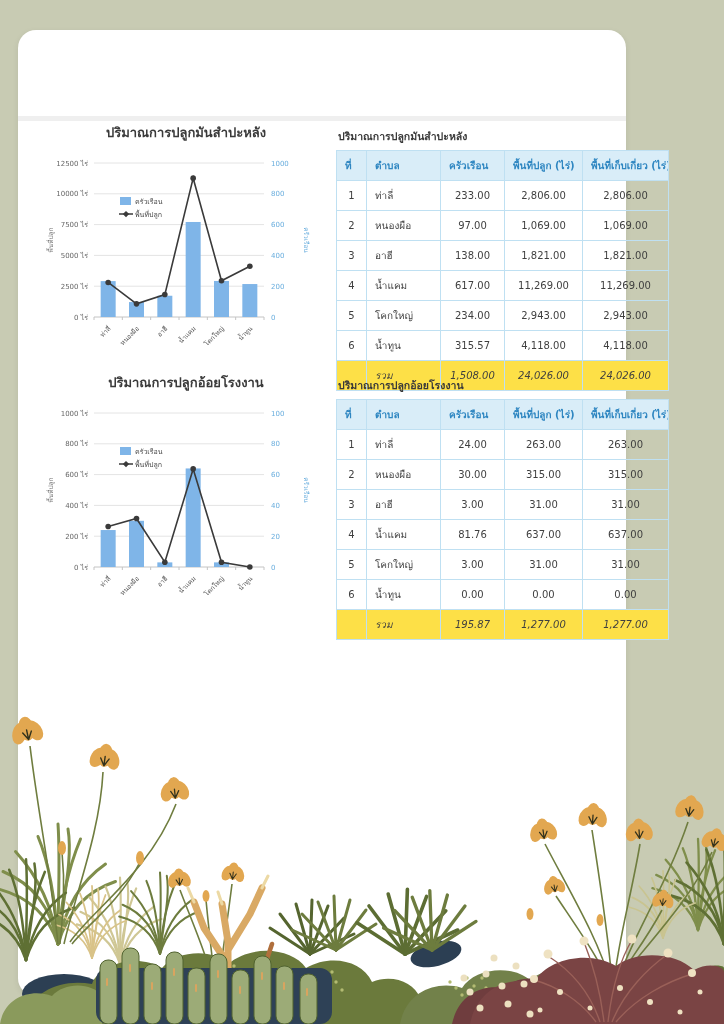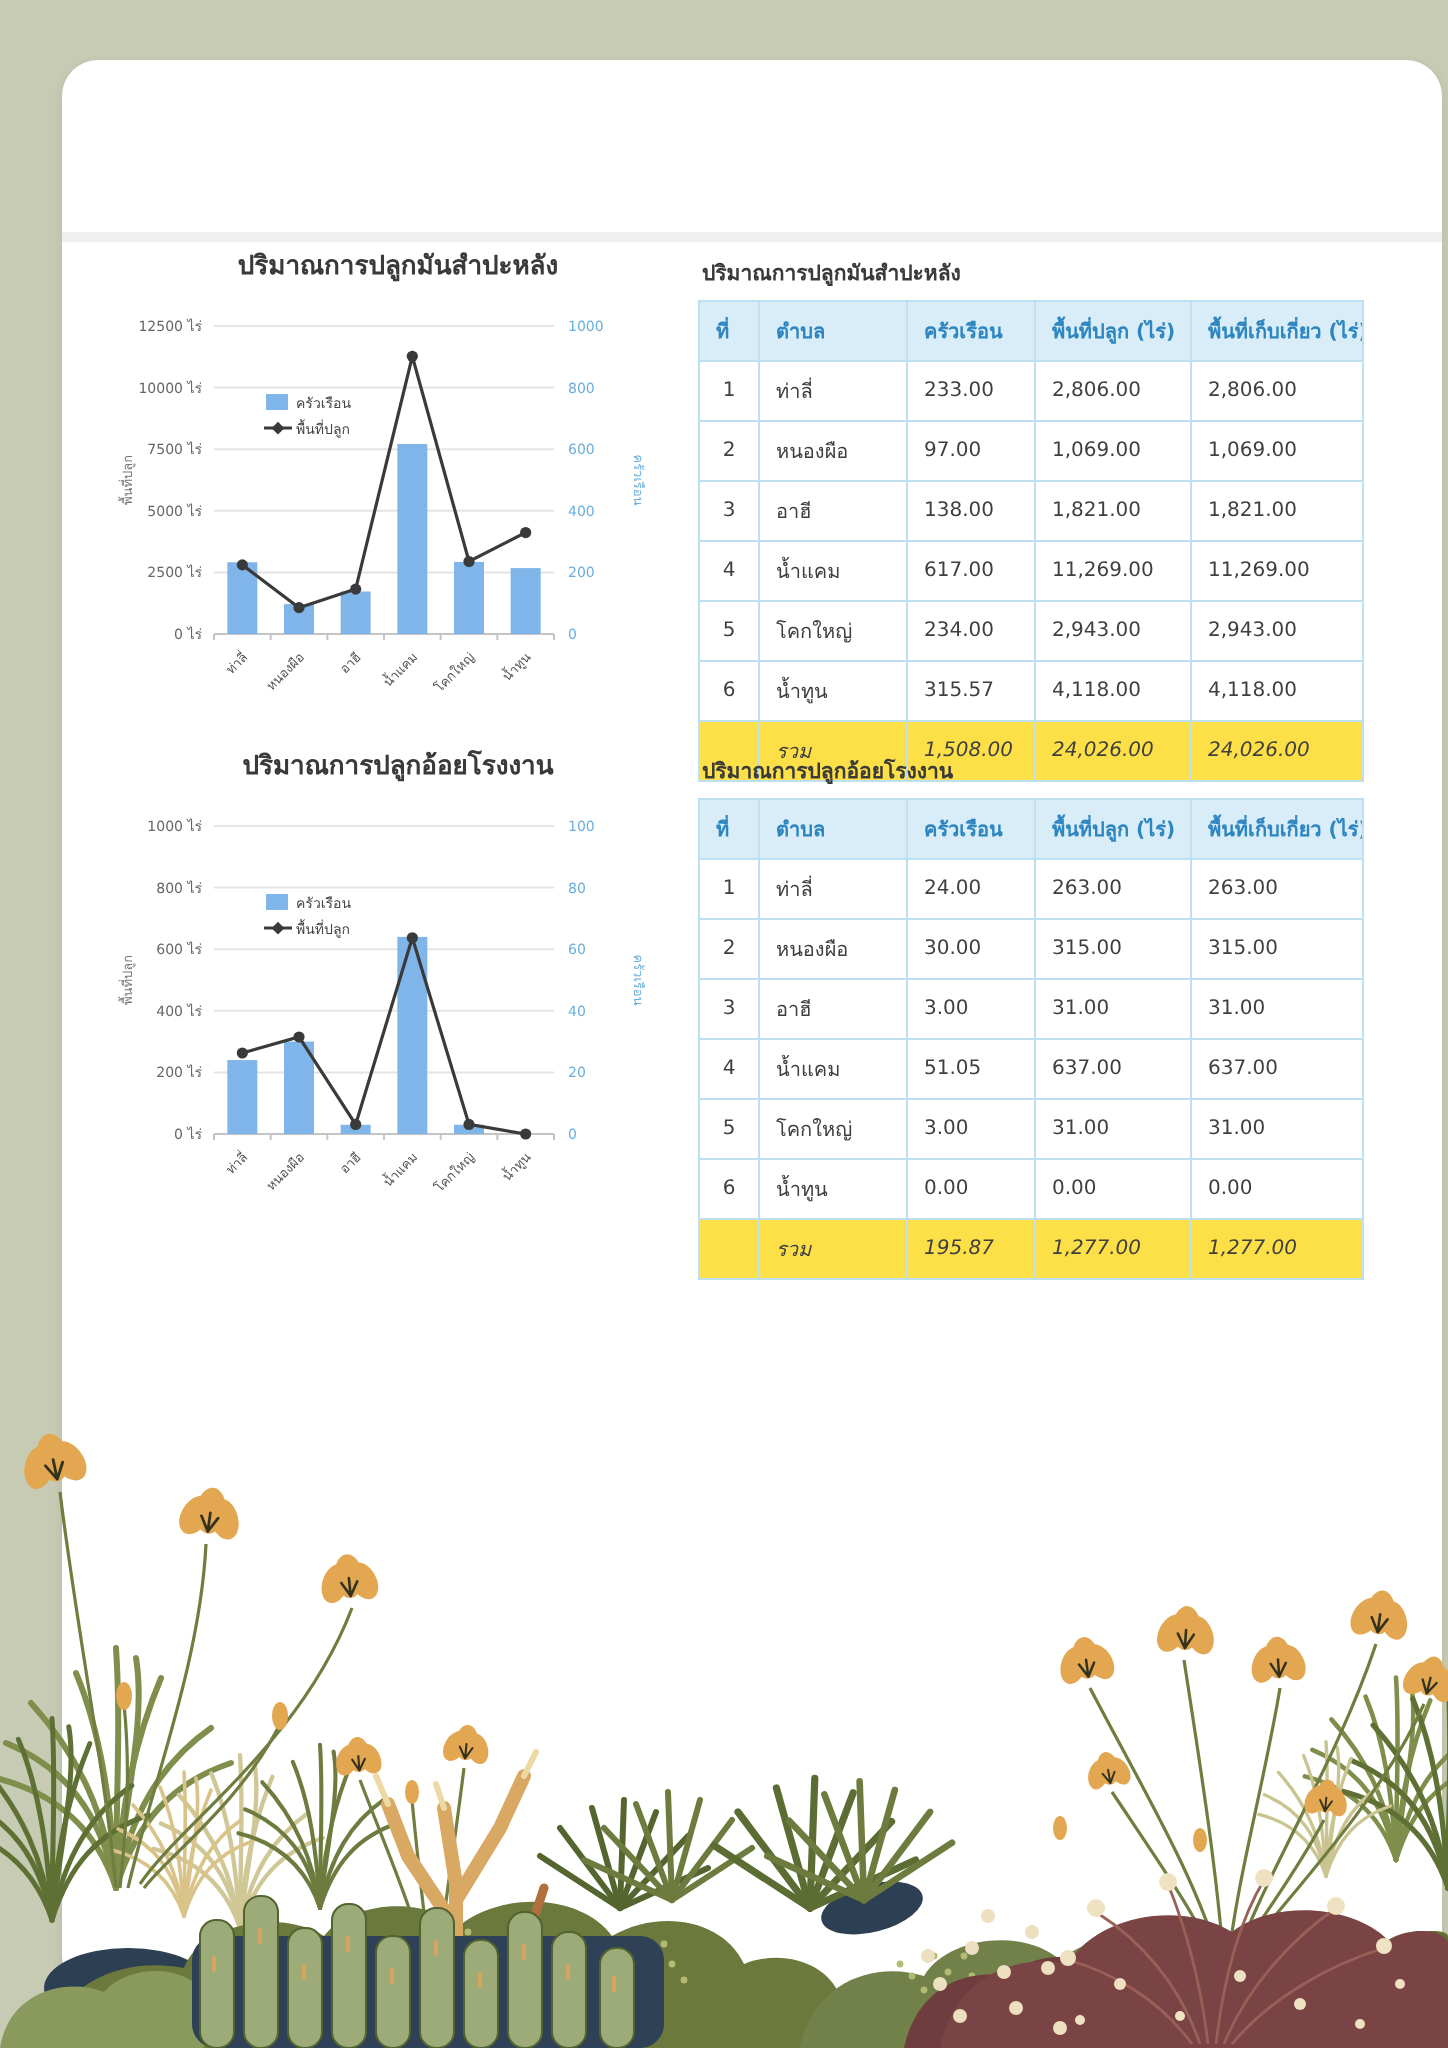--- a/index.html
+++ b/index.html
@@ -2,42 +2,42 @@
 <html><head>
 <meta charset="utf-8">
 <style>
   html,body{margin:0;padding:0;}
   body{
     width:724px;height:1024px;position:relative;overflow:hidden;
     background:#c8cbb3;
     font-family:"DejaVu Sans","Liberation Sans",sans-serif;
   }
   .card{
-    position:absolute;left:31px;top:30px;width:690px;height:966px;
+    position:absolute;left:18px;top:30px;width:608px;height:966px;
     background:#ffffff;border-radius:18px;
     box-shadow:0 2px 6px rgba(0,0,0,.08);
   }
   .top-divider{
     position:absolute;left:0;top:86px;width:100%;height:5px;background:#efefef;
   }
   .chart-block{position:absolute;left:26px;width:284px;}
   .chart-block.c1{top:92px;}
   .chart-block.c2{top:342px;}
   .chart-title{
     text-align:center;font-weight:bold;font-size:13px;color:#3a3a3a;margin:0 0 2px 0;
   }
   .chart-svg{display:block;width:284px;height:240px;}
   .table-block{position:absolute;left:318px;width:332px;}
   .table-block.t1{top:98px;}
   .table-block.t2{top:347px;}
   .table-title{font-weight:bold;font-size:10.5px;color:#3a3a3a;margin:0 0 5px 2px;}
   table{border-collapse:collapse;width:100%;table-layout:fixed;font-size:10px;color:#3f3f3f;}
   th,td{border:1px solid #bfe0f2;padding:7px 8px;overflow:hidden;white-space:nowrap;}
   th{background:#d9edf8;color:#2e86c1;font-weight:bold;text-align:left;}
-  td.num,th.num{text-align:left;}
+  td.num,th.num{text-align:center;}
   td.ctr{text-align:center;}
   tr.total td{background:#fde047;font-style:italic;}
   .plants{position:absolute;left:0;bottom:0;width:724px;height:332px;z-index:5;}
 </style>
 </head>
 <body>
 
 <div class="card">
   <div class="top-divider"></div>
 
@@ -264,21 +264,21 @@
           <tr>
             <td class="ctr">3</td>
             <td>อาฮี</td>
             <td class="num">3.00</td>
             <td class="num">31.00</td>
             <td class="num">31.00</td>
           </tr>
           <tr>
             <td class="ctr">4</td>
             <td>น้ำแคม</td>
-            <td class="num">51.05</td>
+            <td class="num">81.76</td>
             <td class="num">637.00</td>
             <td class="num">637.00</td>
           </tr>
           <tr>
             <td class="ctr">5</td>
             <td>โคกใหญ่</td>
             <td class="num">3.00</td>
             <td class="num">31.00</td>
             <td class="num">31.00</td>
           </tr>

